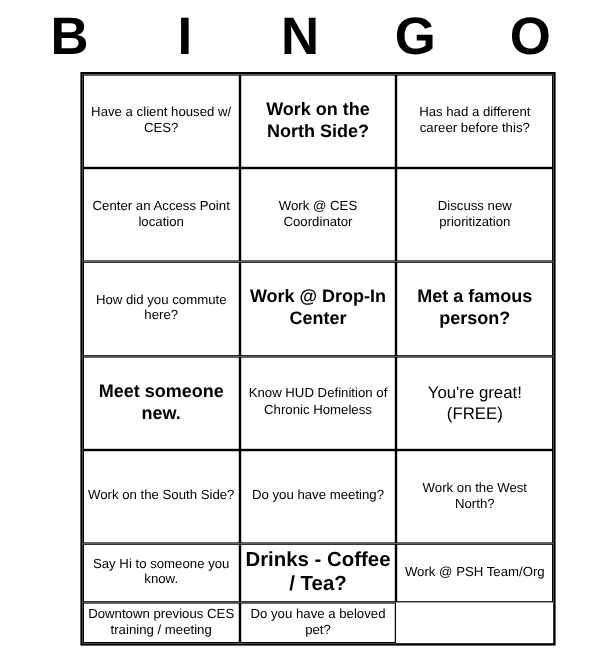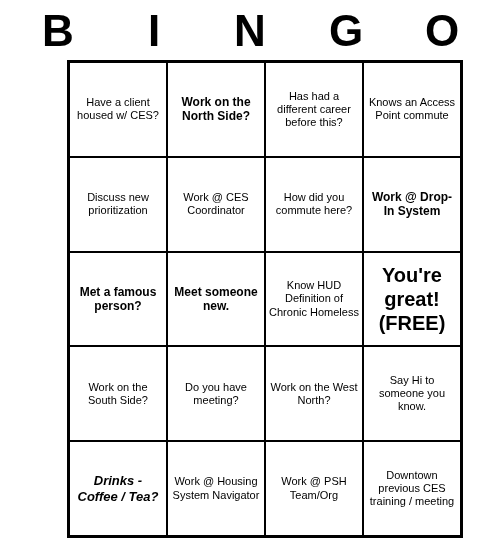--- a/index.html
+++ b/index.html
@@ -23,79 +23,78 @@
     }
     .bingo-letter {
       font-size: 44px;
       font-weight: bold;
       width: 88px;
       text-align: center;
       color: #000;
     }
     #bingo-grid {
       display: grid;
-      grid-template-columns: repeat(4, 1fr);
+      grid-template-columns: repeat(3, 1fr);
       grid-template-rows: repeat(5, 1fr);
       width: 396px;
       height: 478px;
       border: 2px solid #000;
       margin-left: 30px;
     }
     .bingo-cell {
       border: 1px solid #000;
       display: flex;
       align-items: center;
       justify-content: center;
       text-align: center;
       padding: 3px;
       font-size: 11px;
       line-height: 1.2;
       color: #000;
       background: #fff;
       overflow: hidden;
     }
     .bingo-cell.large-text {
-      font-size: 12px;
+      font-size: 15px;
       font-weight: bold;
     }
     .bingo-cell.free-space {
-      font-size: 20px;
-      font-weight: bold;
+      font-size: 14px;
+      font-weight: normal;
     }
     .bingo-cell.drinks {
-      font-size: 13px;
+      font-size: 17px;
       font-weight: bold;
-      font-style: italic;
     }
   </style>
 </head>
 <body>
 
 <div id="bingo-header">
 <span class="bingo-letter">B</span>
     <span class="bingo-letter">I</span>
     <span class="bingo-letter">N</span>
     <span class="bingo-letter">G</span>
     <span class="bingo-letter">O</span>
   </div>
 
 <div id="bingo-grid">
 <div class="bingo-cell">Have a client housed w/ CES?</div>
     <div class="bingo-cell large-text">Work on the North Side?</div>
     <div class="bingo-cell">Has had a different career before this?</div>
-    <div class="bingo-cell">Knows an Access Point commute</div>
+    <div class="bingo-cell">Center an Access Point location</div>
+    <div class="bingo-cell">Work @ CES Coordinator</div>
     <div class="bingo-cell">Discuss new prioritization</div>
-    <div class="bingo-cell">Work @ CES Coordinator</div>
     <div class="bingo-cell">How did you commute here?</div>
-    <div class="bingo-cell large-text">Work @ Drop-In System</div>
+    <div class="bingo-cell large-text">Work @ Drop-In Center</div>
     <div class="bingo-cell large-text">Met a famous person?</div>
     <div class="bingo-cell large-text">Meet someone new.</div>
     <div class="bingo-cell">Know HUD Definition of Chronic Homeless</div>
     <div class="bingo-cell free-space">You're great! (FREE)</div>
     <div class="bingo-cell">Work on the South Side?</div>
     <div class="bingo-cell">Do you have meeting?</div>
     <div class="bingo-cell">Work on the West North?</div>
     <div class="bingo-cell">Say Hi to someone you know.</div>
     <div class="bingo-cell drinks">Drinks - Coffee / Tea?</div>
-    <div class="bingo-cell">Work @ Housing System Navigator</div>
     <div class="bingo-cell">Work @ PSH Team/Org</div>
     <div class="bingo-cell">Downtown previous CES training / meeting</div>
+    <div class="bingo-cell">Do you have a beloved pet?</div>
   </div>
 
 </body></html>

